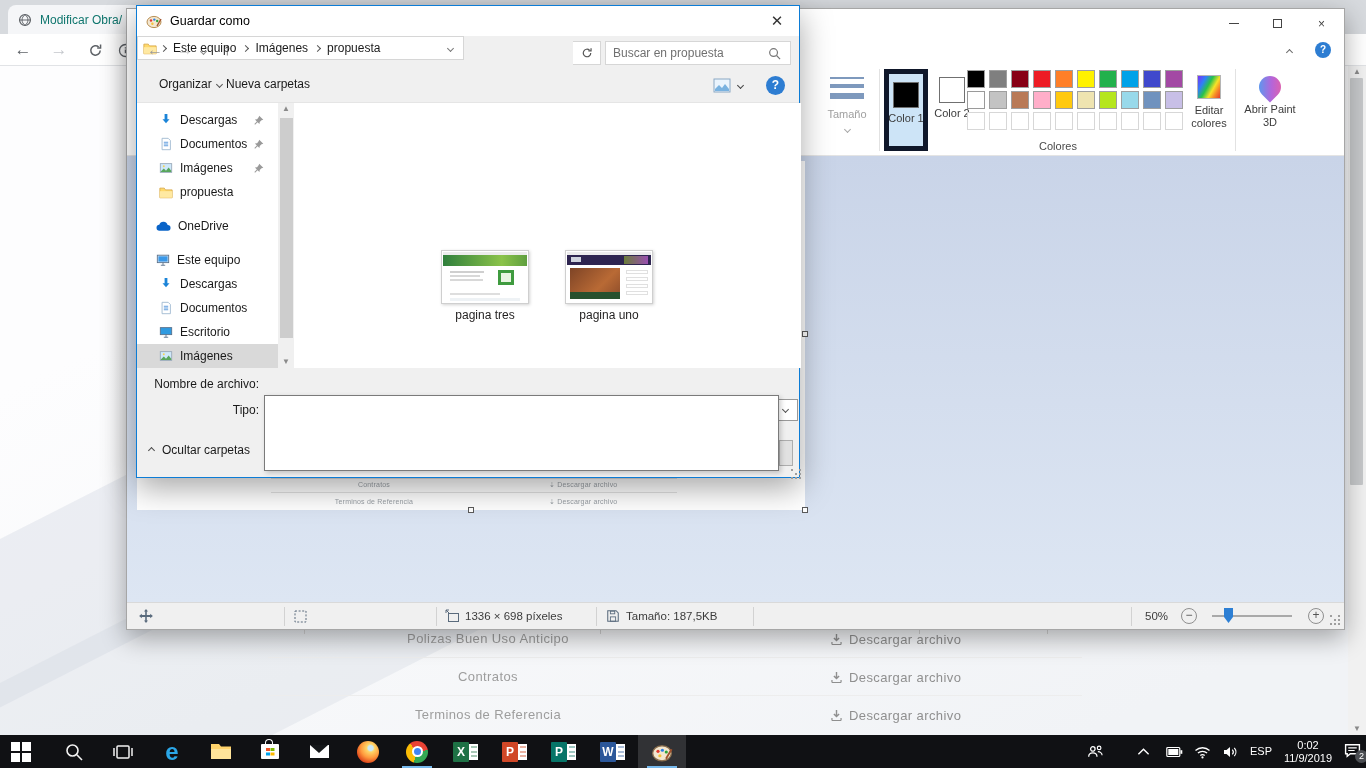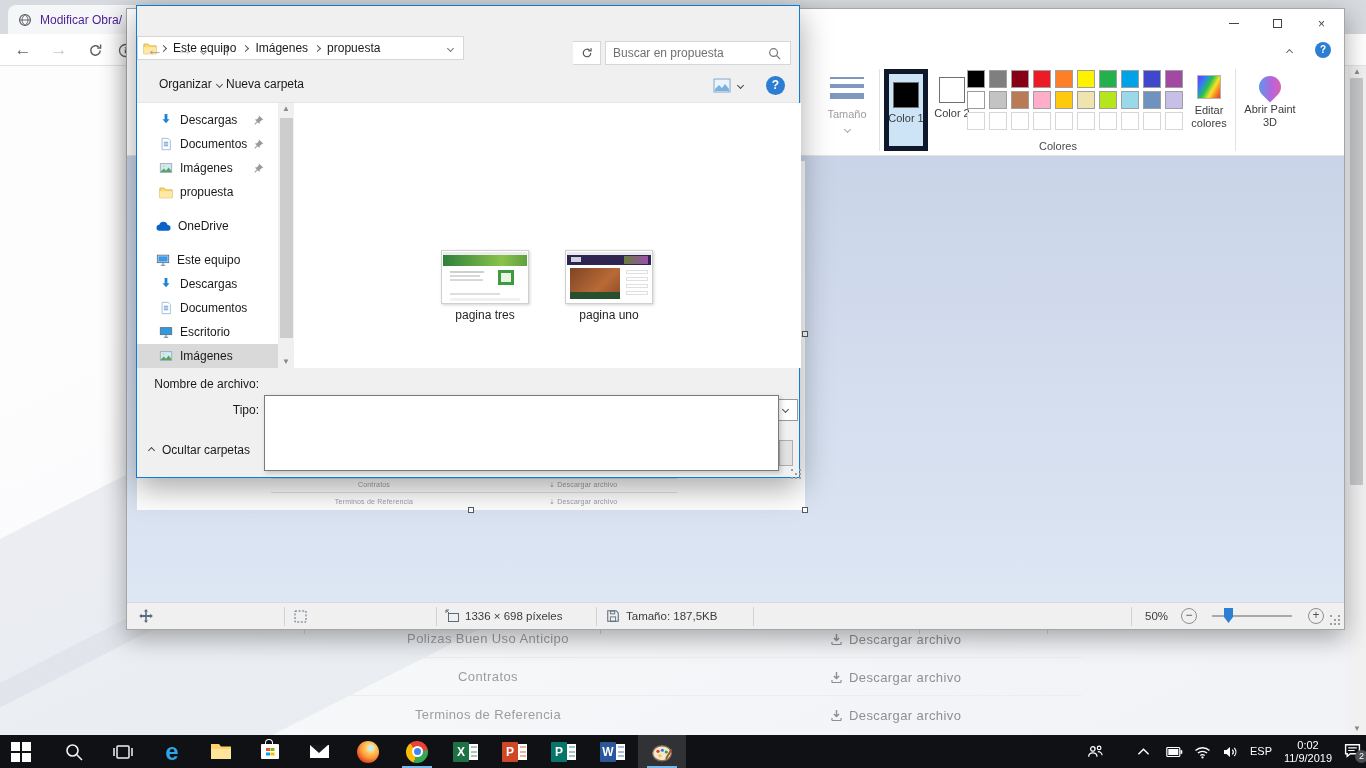--- a/index.html
+++ b/index.html
@@ -4,21 +4,21 @@
 <style>
   *{margin:0;padding:0;box-sizing:border-box}
   html,body{width:1366px;height:768px;overflow:hidden}
   body{font-family:"Liberation Sans",sans-serif;font-size:12px;color:#1a1a1a;background:#fff}
   .a{position:absolute}
   .screen{position:relative;width:1366px;height:768px;overflow:hidden;background:#fff}
 
   
   .tabbar{left:0;top:0;width:1366px;height:34px;background:#d7dade}
   .btab{left:8px;top:5px;width:210px;height:29px;background:#f5f6f8;border-radius:8px 8px 0 0;display:flex;align-items:center;padding:0 10px;gap:8px}
-  .btab span{font-size:12px;color:#4c1d95;white-space:nowrap;overflow:hidden}
+  .btab span{font-size:12px;color:#0f766e;white-space:nowrap;overflow:hidden}
   .btoolbar{left:0;top:34px;width:1366px;height:32px;background:#fff;border-bottom:1px solid #e1e3e6}
   .bic{top:40px;font-size:17px;color:#5f6368;width:22px;text-align:center;cursor:default}
   .bcontent{left:0;top:66px;width:1366px;height:669px;background:linear-gradient(155deg,#fdfdfe 25%,#f1f3f6 90%)}
   .band{background:rgba(210,216,226,.38);border-radius:90px;transform:rotate(-27deg)}
   .ptable{left:268px;top:620px;width:814px}
   .prow{position:relative;height:38px;border-bottom:1px solid #ededed}
   .prow:last-child{border-bottom:none}
   .plabel{position:absolute;left:0;top:0;width:440px;height:38px;line-height:38px;text-align:center;color:#9d9d9d;font-size:13px;letter-spacing:.4px}
   .plink{position:absolute;left:562px;top:0;height:38px;display:flex;align-items:center;gap:6px;color:#8f8f8f;font-size:13px;letter-spacing:.4px;cursor:pointer}
   .tick{width:1px;height:6px;background:#d2d2d2;top:628px}
@@ -307,20 +307,32 @@
       <div class="a stext" style="left:1018px">50%</div>
       <div class="a zbtn" style="left:1054px">−</div>
       <div class="a" style="left:1085px;top:12px;width:80px;height:2px;background:#a9a9a9"></div>
       <div class="a" style="left:1097px;top:5px;width:9px;height:15px;background:#2d7fd4;clip-path:polygon(0 0,100% 0,100% 60%,50% 100%,0 60%)"></div>
       <div class="a zbtn" style="left:1181px">+</div>
       <div class="a grip" style="right:12px;bottom:12px"></div>
     </div>
   </div>
 
   <div class="a dlg">
+    <div class="dlg-title">
+      <svg width="16" height="16" viewBox="0 0 16 16">
+          <ellipse cx="8" cy="9" rx="7" ry="5.6" fill="#f3e7cf" stroke="#b98f54"></ellipse>
+          <circle cx="5" cy="7.5" r="1.2" fill="#e23b2e"></circle>
+          <circle cx="8.3" cy="6.6" r="1.2" fill="#2e7fe2"></circle>
+          <circle cx="11.2" cy="8" r="1.2" fill="#2ea53a"></circle>
+          <circle cx="6.4" cy="10.8" r="1.2" fill="#f5c23b"></circle>
+          <path d="M11 13L15 6" stroke="#a0522d" stroke-width="1.4"></path>
+        </svg>
+      <span>Guardar como</span>
+      <div class="a dclose">✕</div>
+    </div>
 
     <div class="a dlg-nav">
       <div class="a navic" style="left:6px;color:#9b9b9b">←</div>
       <div class="a navic" style="left:36px;color:#cdcdcd">→</div>
       <span class="a chev d" style="left:64px;top:13px;border-color:#8a8a8a"></span>
       <div class="a navic" style="left:78px;color:#4a4a4a">↑</div>
       <div class="bcbox">
         <svg width="14" height="13" viewBox="0 0 16 14">
             <path d="M1 2h5l1.4 2H15v9H1z" fill="#ffd96a" stroke="#d9a94a"></path>
             <path d="M1 5.5h14V13H1z" fill="#ffe9a2"></path>
@@ -347,21 +359,21 @@
           </svg>
       </div>
     </div>
 
     <div class="a dlg-toolbar">
       <div class="a tbtn" style="left:22px">
         <span>Organizar</span>
         <span class="chev d" style="border-color:#555"></span>
       </div>
       <div class="a tbtn" style="left:89px">
-        <span>Nueva carpeta</span>
+        <span>Nueva carpetas</span>
       </div>
       <div class="a" style="left:576px;top:8px;cursor:pointer">
         <svg width="18" height="15" viewBox="0 0 18 15">
             <rect x="1" y="1" width="16" height="13" fill="#eaf4fd" stroke="#8aa8c4"></rect>
             <path d="M2 11l4-4 3 3 3-4 4 5v2H2z" fill="#79b2e0"></path>
           </svg>
       </div>
       <span class="a chev d" style="left:601px;top:13px;border-color:#444"></span>
       <div class="a helpbtn" style="right:14px">?</div>
     </div>

